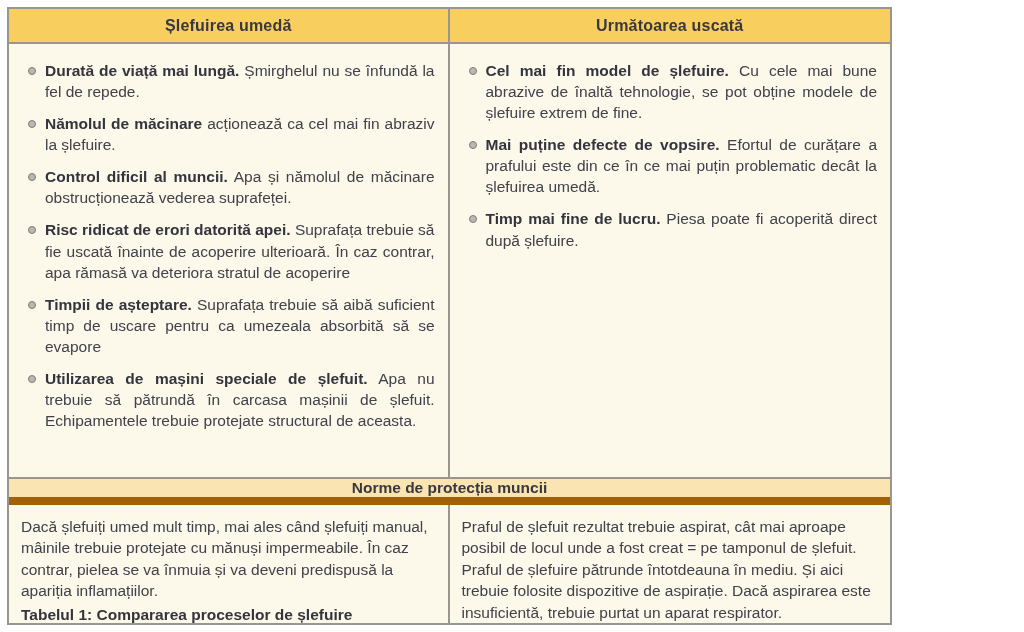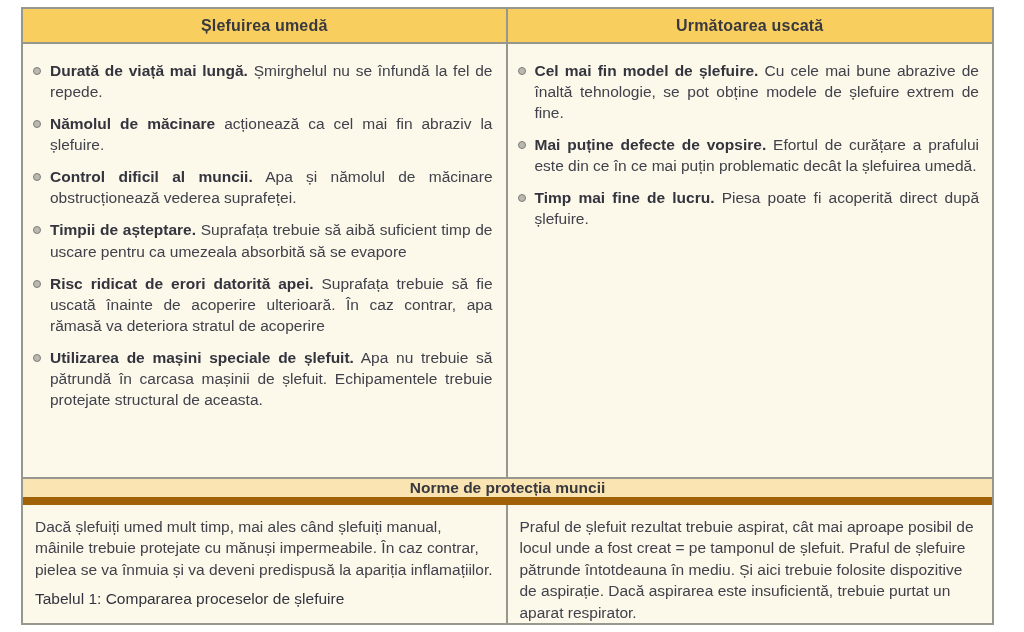--- a/index.html
+++ b/index.html
@@ -4,22 +4,22 @@
 <style>
   * { margin: 0; padding: 0; box-sizing: border-box; }
   html, body {
     width: 1024px; height: 632px;
     background: #ffffff;
     font-family: "Liberation Sans", sans-serif;
   }
   .page { position: relative; width: 1024px; height: 632px; background: #ffffff; }
 
   .cmp-table {
-    position: absolute; left: 21px; top: 7px;
-    width: 973px; height: 618px;
+    position: absolute; left: 7px; top: 7px;
+    width: 885px; height: 618px;
     border: 2px solid #98978e;
     display: grid;
     grid-template-columns: 1fr 1fr;
     grid-template-rows: 35px 1fr 28px 118px;
     background: #15803d;
     color: #41414b;
     font-size: 15.5px;
   }
 
   .cell { background: #fcf8ea; overflow: hidden; }
@@ -27,21 +27,21 @@
 
   .head-cell {
     background: #f8ce5f;
     border-bottom: 2px solid #98978e;
     display: flex; align-items: center; justify-content: center;
     font-weight: bold; font-size: 16px;
     color: #38383f;
     letter-spacing: 0.2px;
   }
 
-  .body-cell { padding: 16px 13px 10px 6px; }
+  .body-cell { padding: 16px 13px 10px 15px; }
 
   ul.points { list-style: none; }
   ul.points li {
     position: relative;
     padding-left: 21px;
     margin-bottom: 11px;
     text-align: justify;
     line-height: 1.36;
   }
   ul.points li::before {
@@ -61,23 +61,23 @@
     border-top: 2px solid #98978e;
     border-bottom: 8px solid #a16207;
     display: flex; align-items: center; justify-content: center;
     font-weight: bold; font-size: 15.5px;
     color: #38383f;
   }
 
   .bottom-cell { padding: 11px 13px 8px 12px; line-height: 1.38; }
   .bottom-cell p { text-align: left; }
   .caption {
-    font-weight: normal;
+    font-weight: bold;
     color: #34343e;
-    margin-top: 8px;
+    margin-top: 2px;
     font-size: 15.5px;
   }
 </style>
 </head>
 <body>
 
 <div class="page">
   <div class="cmp-table">
 
     <div class="cell head-cell col-left">
@@ -92,24 +92,24 @@
         <li>
           <span class="lead">Durată de viață mai lungă.</span><span> Șmirghelul nu se înfundă la fel de repede.</span>
         </li>
         <li>
           <span class="lead">Nămolul de măcinare</span><span> acționează ca cel mai fin abraziv la șlefuire.</span>
         </li>
         <li>
           <span class="lead">Control dificil al muncii.</span><span> Apa și nămolul de măcinare obstrucționează vederea suprafeței.</span>
         </li>
         <li>
-          <span class="lead">Timpii de așteptare.</span><span> Suprafața trebuie să aibă suficient timp de uscare pentru ca umezeala absorbită să se evapore</span>
+          <span class="lead">Risc ridicat de erori datorită apei.</span><span> Suprafața trebuie să fie uscată înainte de acoperire ulterioară. În caz contrar, apa rămasă va deteriora stratul de acoperire</span>
         </li>
         <li>
-          <span class="lead">Risc ridicat de erori datorită apei.</span><span> Suprafața trebuie să fie uscată înainte de acoperire ulterioară. În caz contrar, apa rămasă va deteriora stratul de acoperire</span>
+          <span class="lead">Timpii de așteptare.</span><span> Suprafața trebuie să aibă suficient timp de uscare pentru ca umezeala absorbită să se evapore</span>
         </li>
         <li>
           <span class="lead">Utilizarea de mașini speciale de șlefuit.</span><span> Apa nu trebuie să pătrundă în carcasa mașinii de șlefuit. Echipamentele trebuie protejate structural de aceasta.</span>
         </li>
       </ul>
     </div>
 
     <div class="cell body-cell">
       <ul class="points">
         <li>

